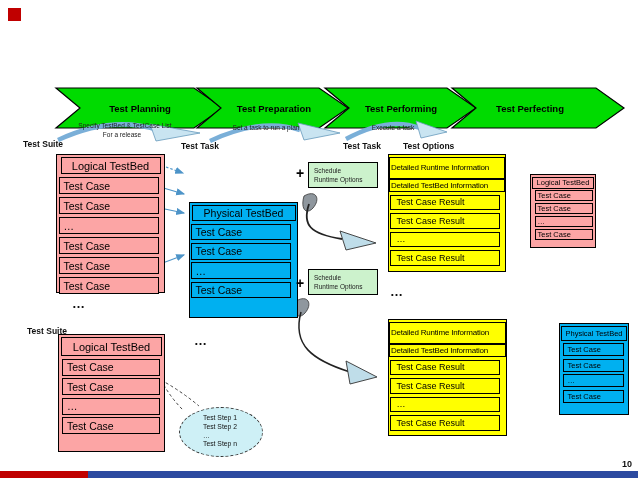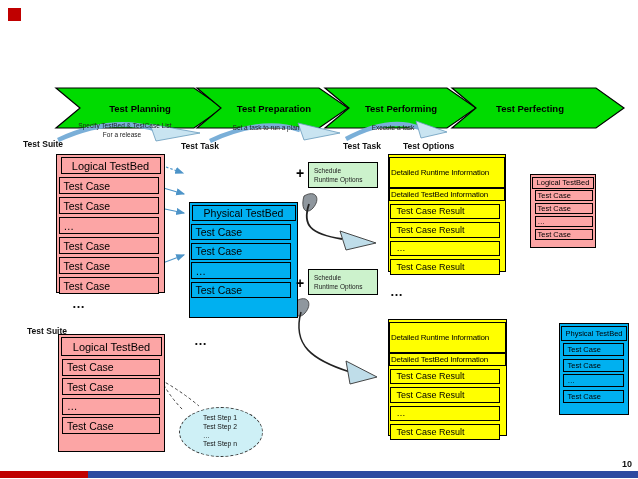--- a/index.html
+++ b/index.html
@@ -25,21 +25,21 @@
   
   .s2 .hdr{margin:2px auto 0;width:101px;height:19px;font-size:11px;}
   .s2 .row{margin:2.5px 0 0 3px;width:98px;height:17px;font-size:10.5px;padding-left:4px;}
   
   .pl .hdr{margin:2px auto 0;width:104px;height:16px;font-size:10.5px;}
   .pl .row{margin:2.8px 0 0 0.5px;width:100px;height:16.5px;font-size:10.5px;padding-left:4px;}
   
   .rp .info{border:1.2px solid #000;box-sizing:border-box;width:100%;height:13px;
             font-size:8px;letter-spacing:-0.2px;display:flex;align-items:center;padding-left:1px;
             white-space:nowrap;overflow:hidden;}
-  .rp .info:first-child{margin-top:1.5px;height:31px;}
+  .rp .info:first-child{margin-top:1.5px;height:22px;}
   .rp .row{margin:3px 0 0 0.5px;width:110px;height:15.5px;font-size:9px;padding-left:6px;background:#FFFF00;}
   
   .rl .hdr{margin:1.5px auto 0;width:62px;height:12px;font-size:7.5px;}
   .rl .row{margin:1.8px 0 0 3.5px;width:58px;height:11px;font-size:7.5px;padding-left:2px;}
   
   .rf .hdr{margin:2px auto 0;width:66px;height:14.5px;font-size:7.5px;}
   .rf .row{margin:2.6px 0 0 2.5px;width:61px;height:13px;font-size:7.5px;padding-left:4px;}
   .sched{position:absolute;width:70px;height:26px;border:1px solid #000;box-sizing:border-box;
          background:#CCF2CC;font-size:6.5px;color:#222;padding:3px 0 0 5px;line-height:1.45;}
   .callout{position:absolute;left:179px;top:407px;width:84px;height:50px;border:1.2px dashed #333;

